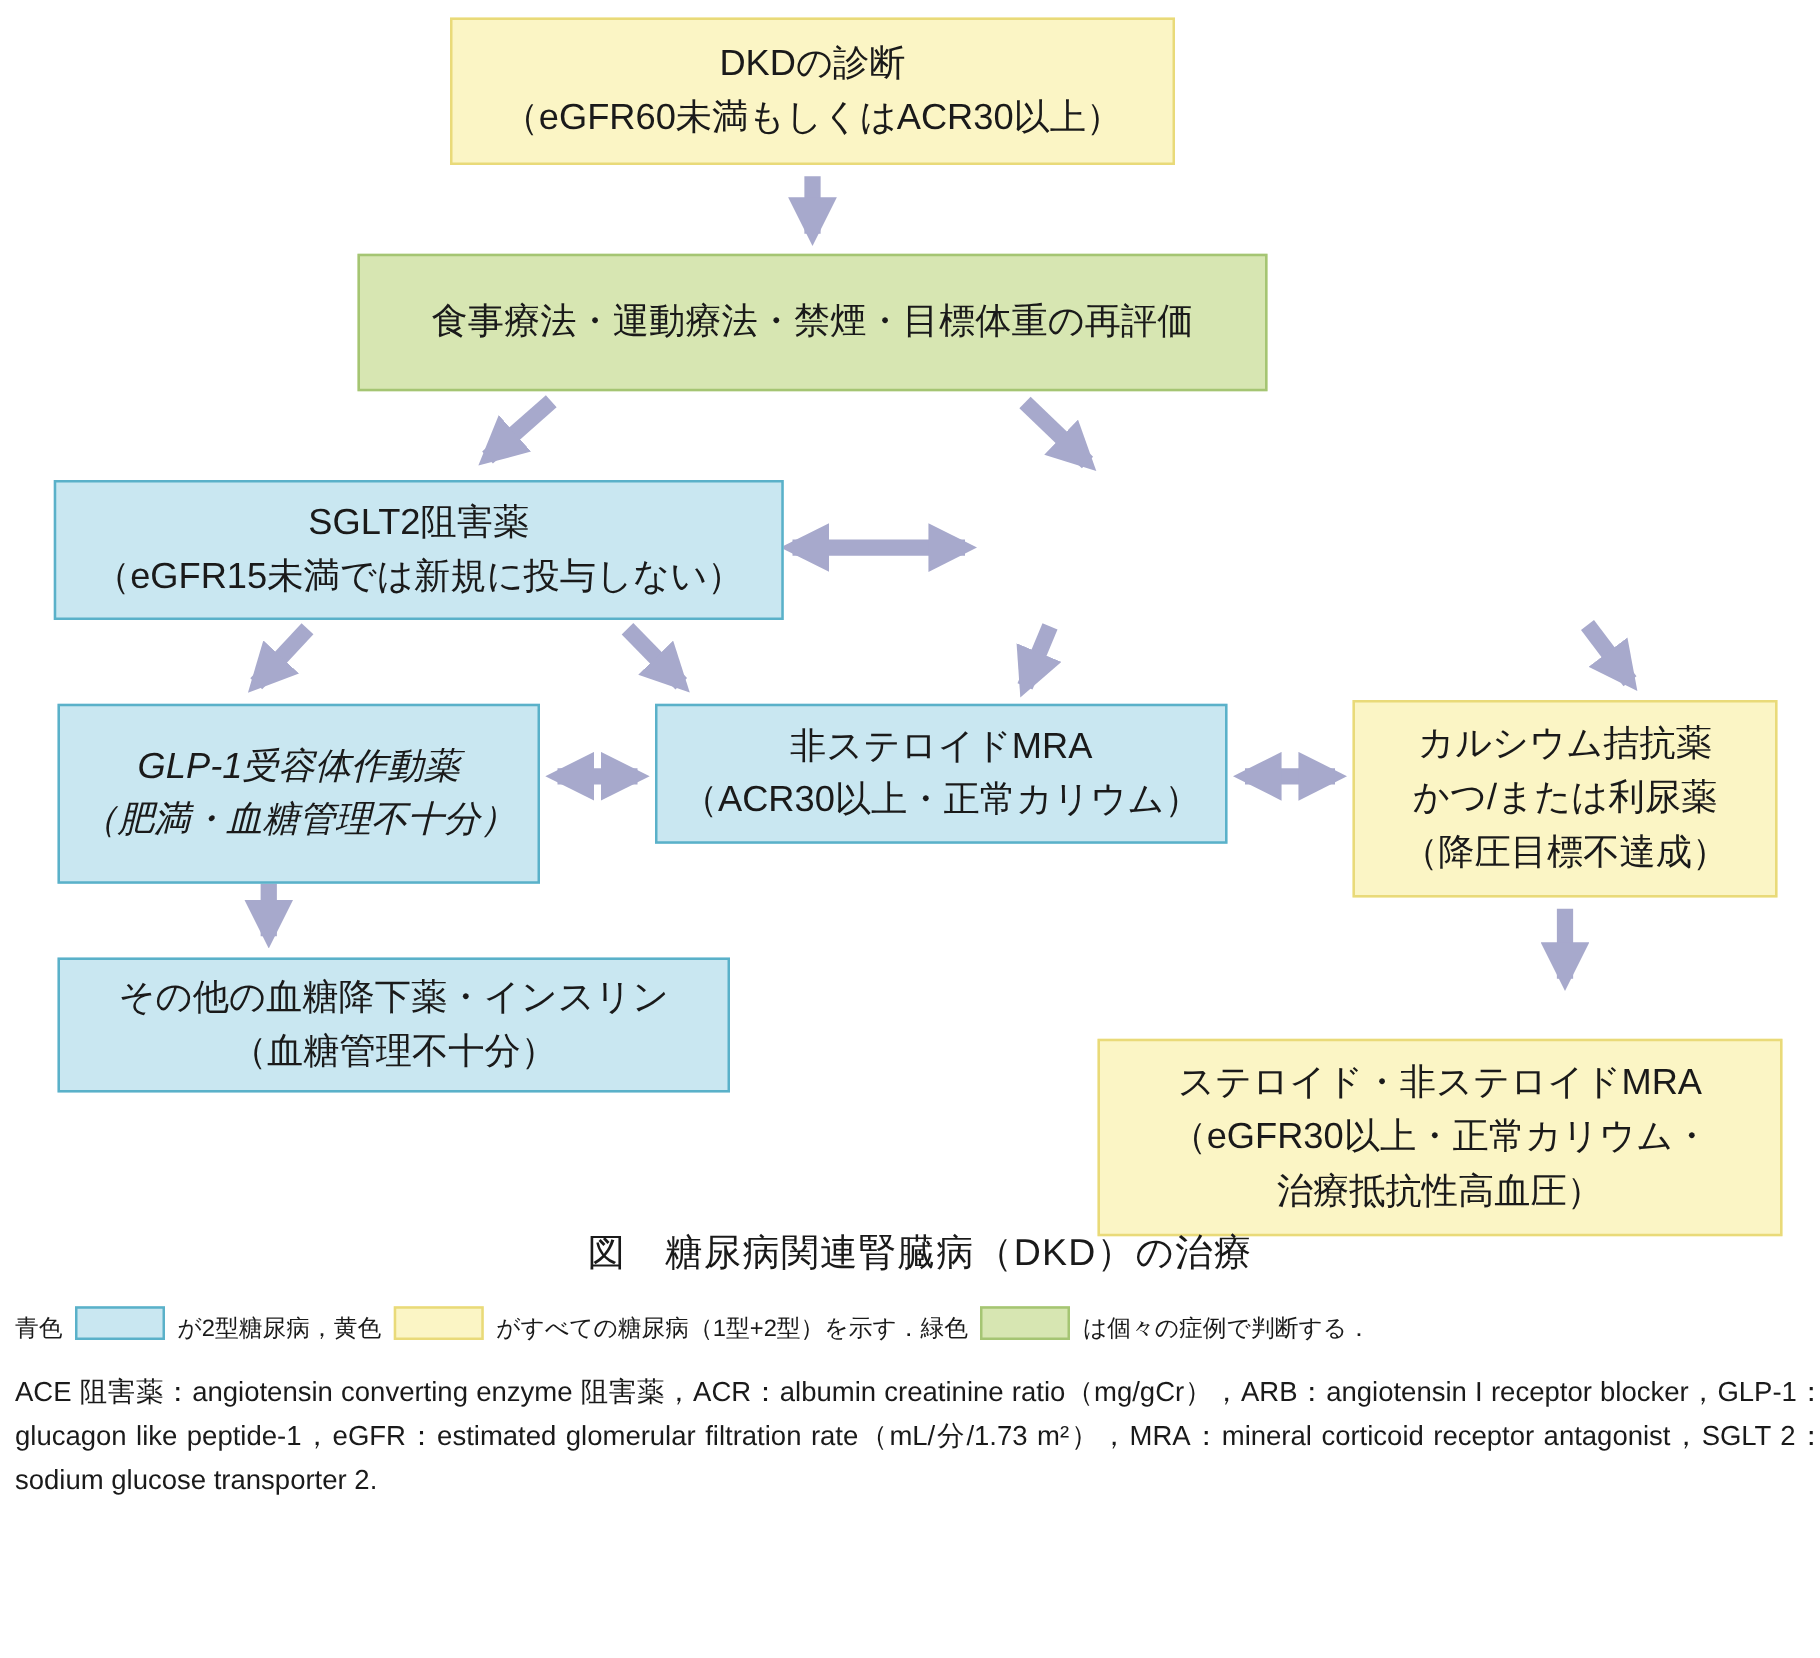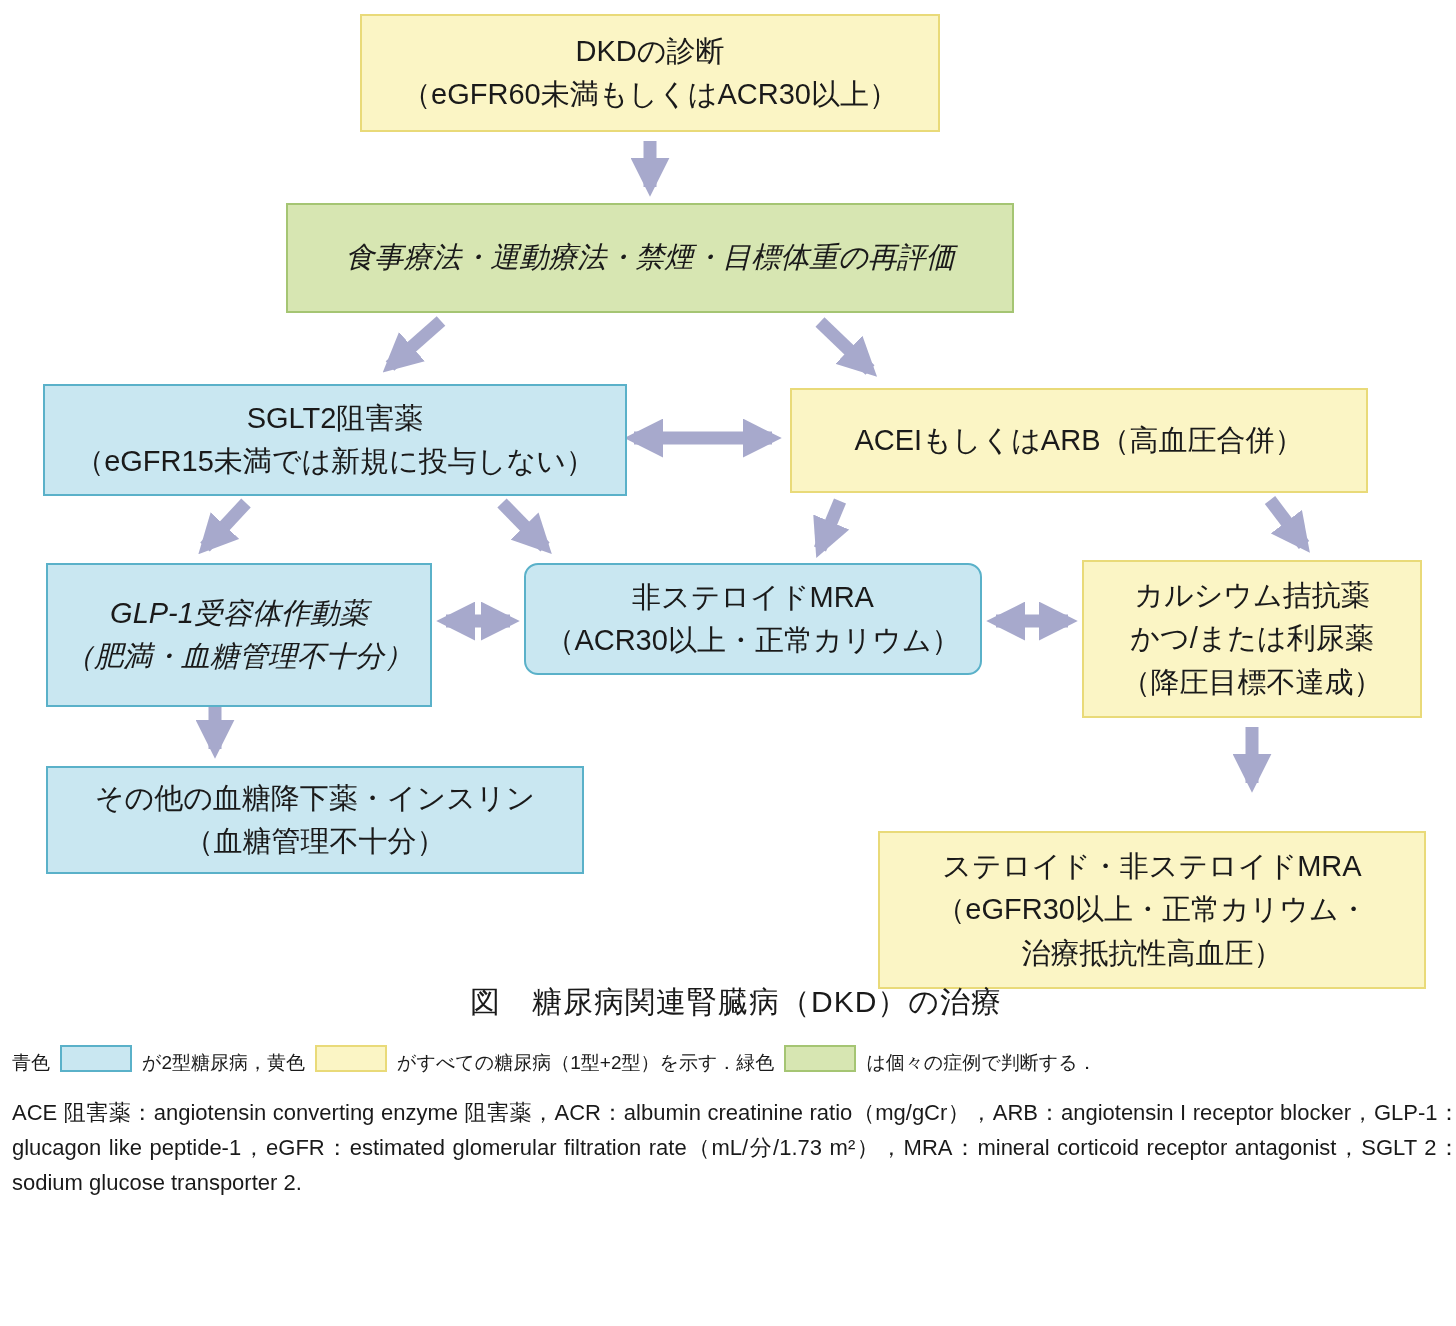--- a/index.html
+++ b/index.html
@@ -27,28 +27,28 @@
     text-align: center;
     white-space: pre-line;
     font-size: 29px;
     line-height: 1.5;
     border: 2px solid transparent;
     padding: 4px 10px;
     z-index: 2;
   }
   .box.blue   { background: var(--blue-fill, #c9e7f1);  border-color: var(--blue-border, #5ab1c9); }
   .box.yellow { background: var(--yellow-fill, #fbf5c5); border-color: var(--yellow-border, #e9da79); }
-  .box.green  { background: var(--green-fill, #d7e6b2); border-color: var(--green-border, #a5c573); font-style: italic; }
+  .box.green  { background: var(--green-fill, #d7e6b2); border-color: var(--green-border, #a5c573); }
 
   #b-dkd      { left: 360px;  top: 14px;  width: 580px; height: 118px; }
   #b-life     { left: 286px;  top: 203px; width: 728px; height: 110px; }
   #b-sglt2    { left: 32px;   top: 384px; width: 584px; height: 112px; margin-left: 11px; }
   #b-acei     { left: 790px;  top: 388px; width: 578px; height: 105px; }
   #b-glp1     { left: 46px;   top: 563px; width: 386px; height: 144px; font-style: italic; }
-  #b-mra      { left: 524px;  top: 563px; width: 458px; height: 112px; border-radius: 14px; }
+  #b-mra      { left: 524px;  top: 563px; width: 458px; height: 112px; }
   #b-ccb      { left: 1082px; top: 560px; width: 340px; height: 158px; }
   #b-other    { left: 46px;   top: 766px; width: 538px; height: 108px; }
   #b-stmra    { left: 878px;  top: 831px; width: 548px; height: 158px; }
 
   
   .arrows {
     position: absolute;
     left: 0; top: 0;
     z-index: 1;
   }
@@ -121,21 +121,20 @@
     <line x1="996" y1="621" x2="1068" y2="621" marker-start="url(#ah)" marker-end="url(#ah)"></line>
     <line x1="215" y1="685" x2="215" y2="749" marker-end="url(#ah)"></line>
     <line x1="1252" y1="727" x2="1252" y2="783" marker-end="url(#ah)"></line>
   </svg>
 
   <div id="b-dkd" class="box yellow">DKDの診断
 （eGFR60未満もしくはACR30以上）</div>
   <div id="b-life" class="box green">食事療法・運動療法・禁煙・目標体重の再評価</div>
   <div id="b-sglt2" class="box blue">SGLT2阻害薬
 （eGFR15未満では新規に投与しない）</div>
-  <div id="b-acei" class="box yellow">ACEIもしくはARB（高血圧合併）</div>
   <div id="b-glp1" class="box blue">GLP-1受容体作動薬
 （肥満・血糖管理不十分）</div>
   <div id="b-mra" class="box blue">非ステロイドMRA
 （ACR30以上・正常カリウム）</div>
   <div id="b-other" class="box blue">その他の血糖降下薬・インスリン
 （血糖管理不十分）</div>
   <div id="b-ccb" class="box yellow">カルシウム拮抗薬
 かつ/または利尿薬
 （降圧目標不達成）</div>
   <div id="b-stmra" class="box yellow">ステロイド・非ステロイドMRA

